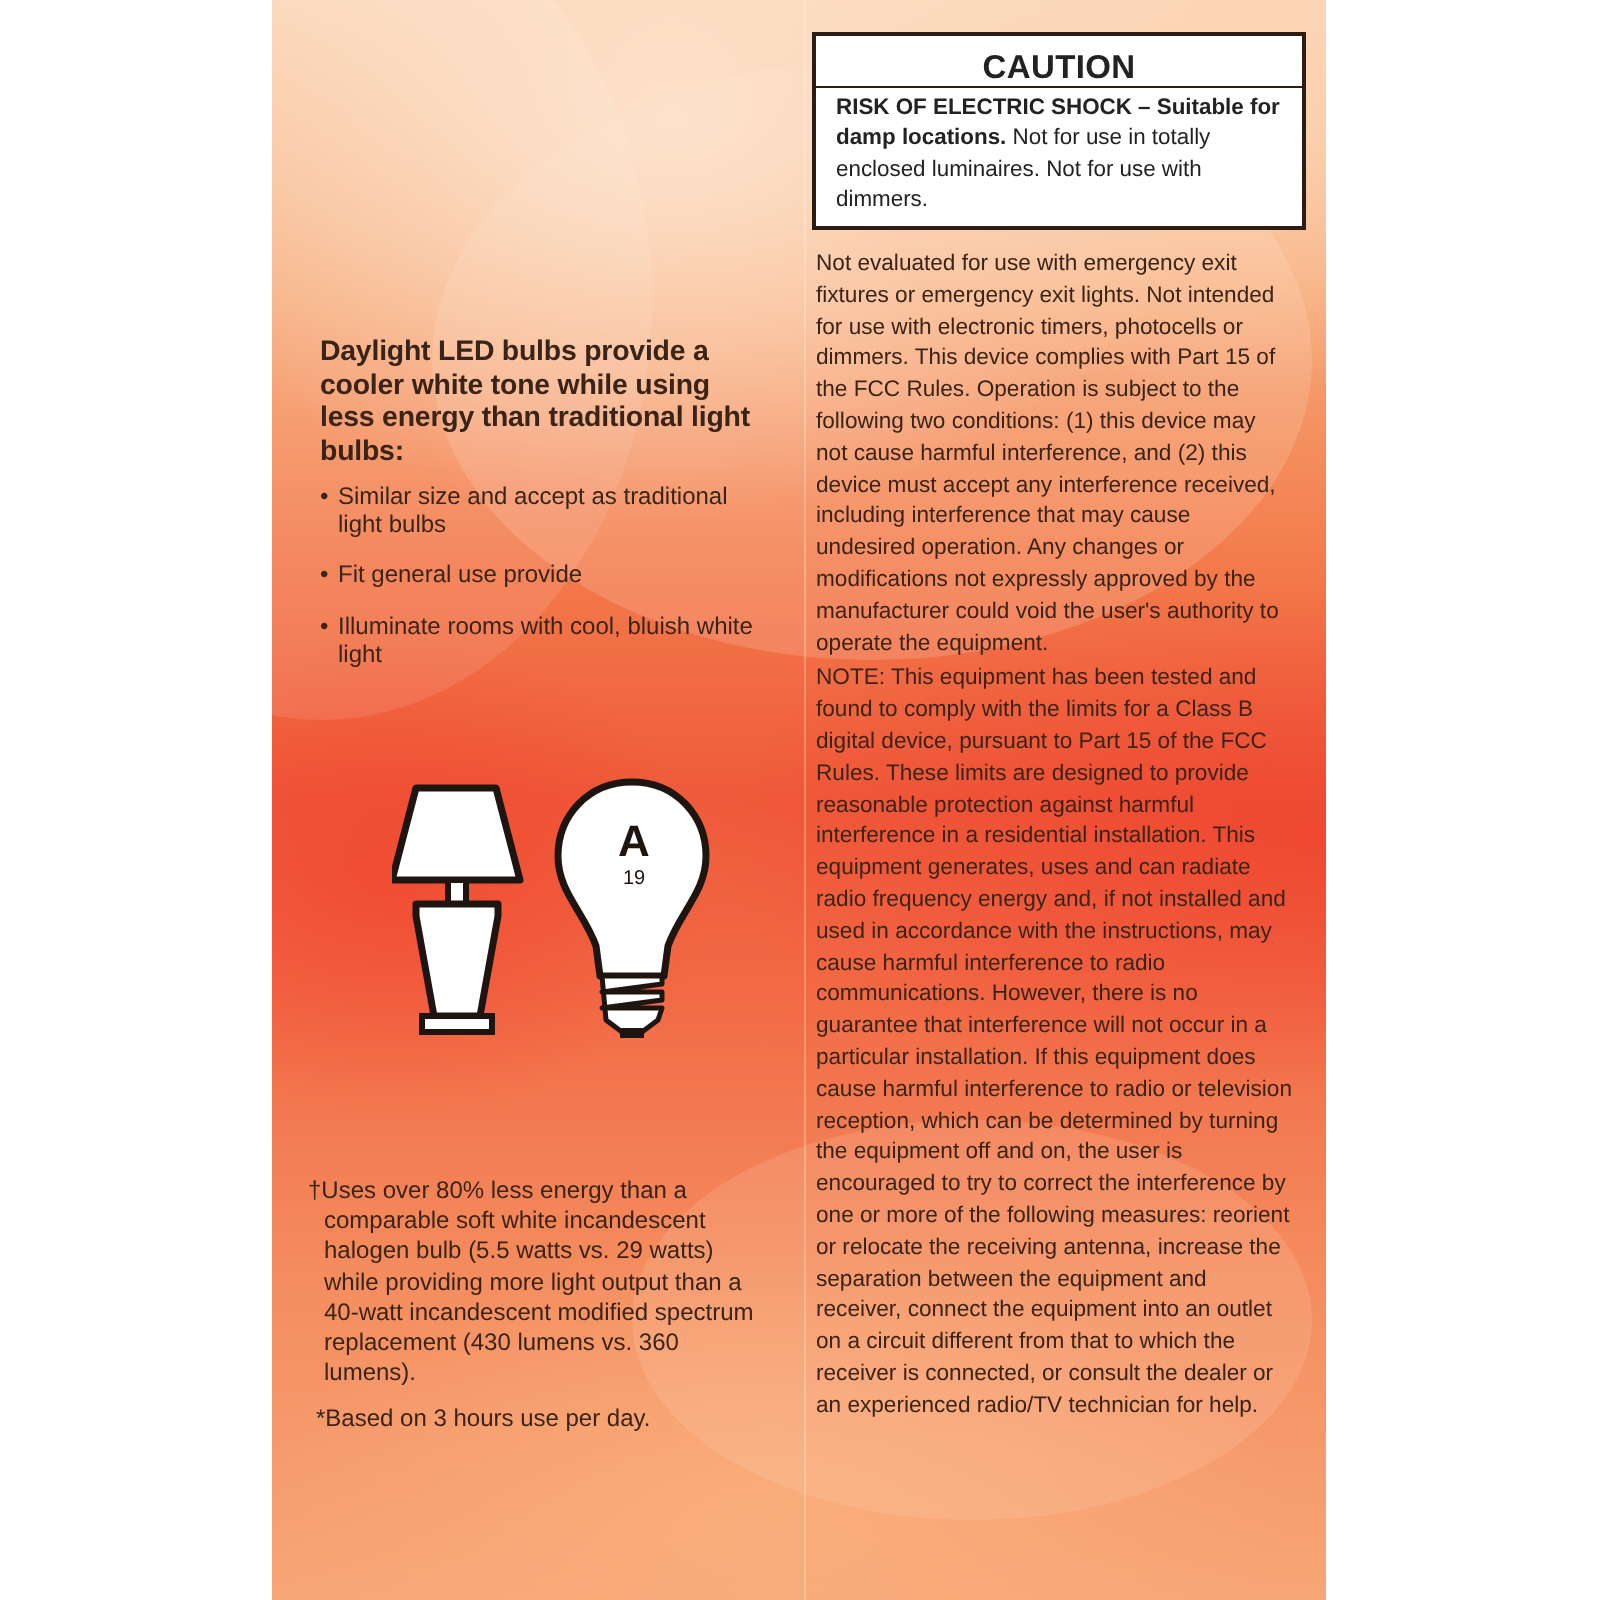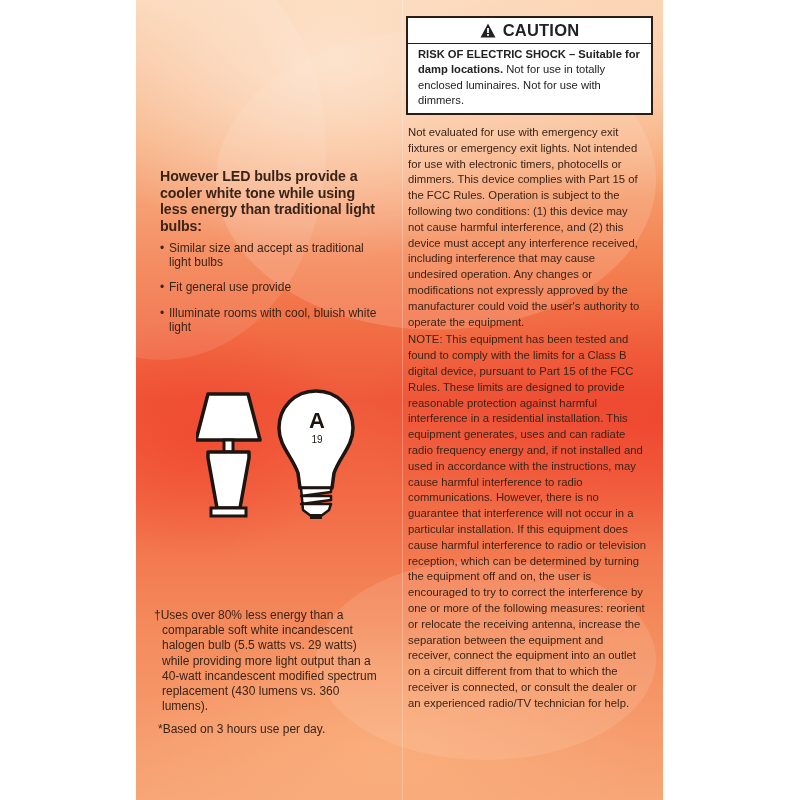--- a/index.html
+++ b/index.html
@@ -20,44 +20,44 @@
   .s3 { left:180px; top:560px; width:340px; height:200px; background:rgba(255,235,215,0.14); }
   .divider { position:absolute; left:266px; top:0; width:1px; height:800px; background:rgba(255,255,255,0.25); }
 
   .left { position:absolute; left:24px; top:168px; width:224px; }
   .intro { font-size:14.2px; font-weight:bold; line-height:16.5px; color:#3a2418; margin:0 0 7px 0; letter-spacing:-0.1px; }
   .bullets { list-style:none; margin:0; padding:0; }
   .bullets li { position:relative; padding-left:9px; font-size:12px; line-height:14.2px; margin-bottom:11px; color:#3a2418; }
   .bullets li::before { content:"•"; position:absolute; left:0; top:0; }
 
   .icons { position:absolute; left:60px; top:388px; width:170px; height:140px; }
-  .footnote { position:absolute; left:18px; top:608px; width:230px; font-size:12px; line-height:15.2px; color:#3a2418; }
+  .footnote { position:absolute; left:18px; top:588px; width:230px; font-size:12px; line-height:15.2px; color:#3a2418; }
   .footnote .fn1 { padding-left:8px; text-indent:-8px; margin:0 0 8px 0; }
   .footnote .fn2 { margin:4px; }
 
   .caution { position:absolute; left:270px; top:16px; width:243px; background:#ffffff; border:2px solid #2b1c14; }
-  .caution-head { height:25px; border-bottom:1.5px solid #2b1c14; display:flex; align-items:center; justify-content:center; gap:7px; }
+  .caution-head { height:25px; border-bottom:1.5px solid #2b1c14; display:flex; align-items:center; justify-content:center; gap:7px;flex-direction:column; }
   .caution-title { font-size:16.5px; font-weight:bold; color:#222; letter-spacing:0.2px; }
   .caution-body { padding:3px 5px 4px 10px; font-size:11.2px; line-height:15.4px; color:#222; }
   .caution-body b { font-weight:bold; }
 
   .right { position:absolute; left:272px; top:125px; width:250px; font-size:11.3px; line-height:15.8px; color:#3a2418; }
   .right p { margin:0 12px 2px 0; }
 </style>
 </head>
 <body>
 
 <div class="panel">
   <div class="swoosh s1"></div>
   <div class="swoosh s2"></div>
   <div class="swoosh s3"></div>
   <div class="divider"></div>
 
   <div class="left">
-    <p class="intro">However LED bulbs provide a cooler white tone while using less energy than traditional light bulbs:</p>
+    <p class="intro">Daylight LED bulbs provide a cooler white tone while using less energy than traditional light bulbs:</p>
     <ul class="bullets">
       <li>Similar size and accept as traditional light bulbs</li>
       <li>Fit general use provide</li>
       <li>Illuminate rooms with cool, bluish white light</li>
     </ul>
   </div>
 
   <div class="icons">
     <svg width="170" height="140" viewBox="0 0 170 140" style="position:absolute;left:0;top:0;">
 

